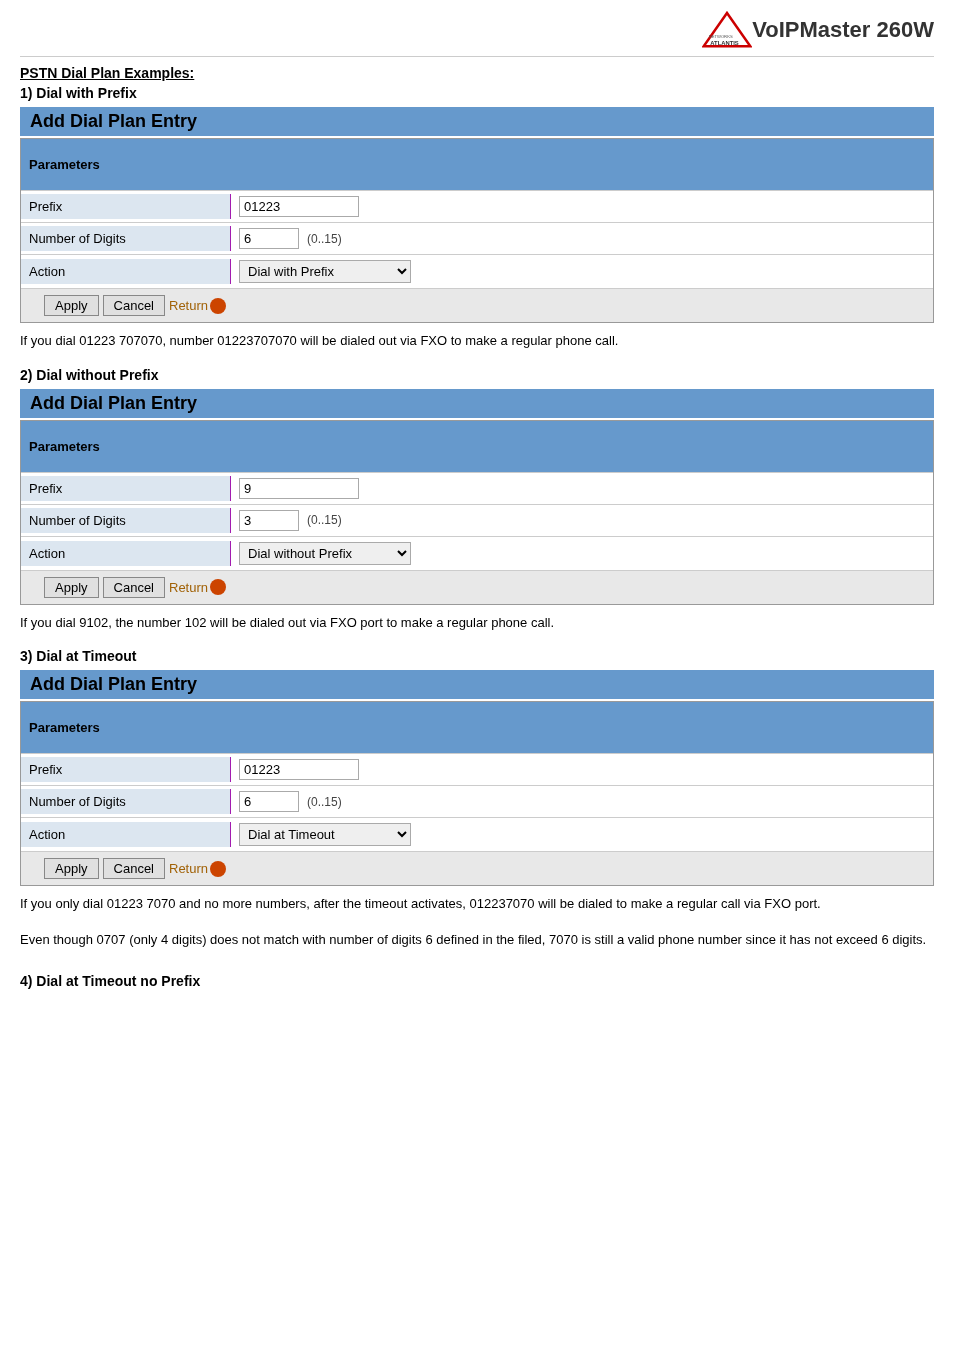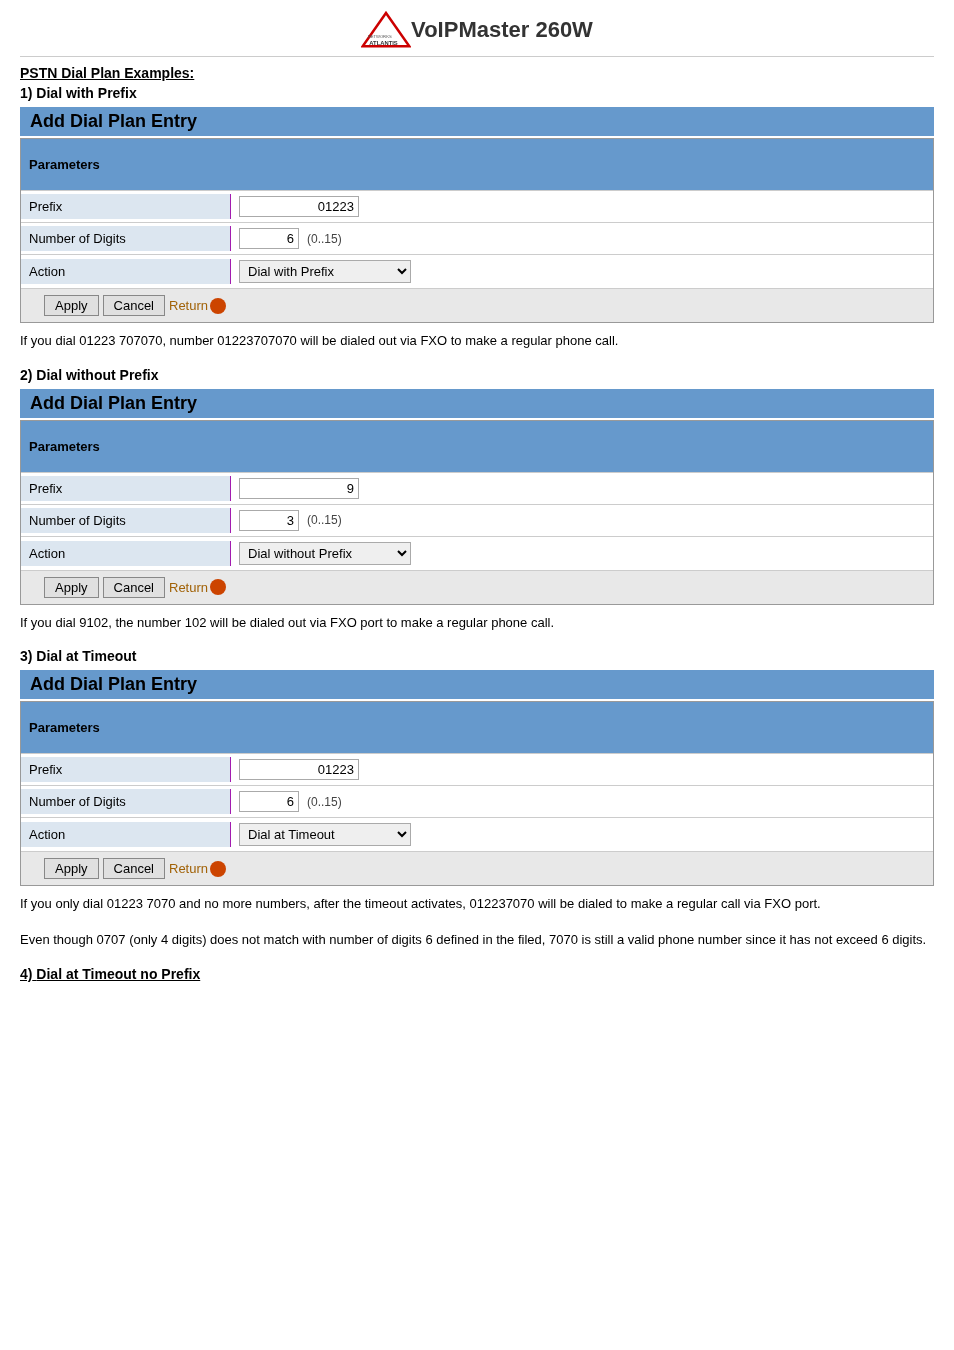--- a/index.html
+++ b/index.html
@@ -7,21 +7,21 @@
       font-family: Arial, sans-serif;
       font-size: 13px;
       background: #fff;
       color: #000;
       width: 954px;
       padding: 10px 20px 30px 20px;
     }
 
     .header {
       display: flex;
-      justify-content: center;
+      justify-content: flex-end;
       align-items: center;
       padding-bottom: 6px;
     }
 
     .logo {
       display: flex;
       align-items: center;
     }
 
     .logo-icon {
@@ -94,21 +94,20 @@
       align-items: center;
       gap: 8px;
       flex: 1;
     }
 
     .param-value input[type="text"] {
       width: 120px;
       border: 1px solid #aaa;
       padding: 2px 4px;
       font-size: 13px;
-      text-align: right;
     }
 
     .param-value select {
       border: 1px solid #aaa;
       padding: 2px 4px;
       font-size: 13px;
     }
 
     .hint-text {
       color: #444;
@@ -301,17 +300,17 @@
       <span class="return-link">
         <span>Return</span>
           <span class="return-circle"></span>
       </span>
     </div>
   </div>
   <p class="description-text">If you only dial 01223 7070 and no more numbers, after the timeout activates, 012237070 will be dialed to make a regular call via FXO port.</p>
   <p class="description-text">Even though 0707 (only 4 digits) does not match with number of digits 6 defined in the filed, 7070 is still a valid phone number since it has not exceed 6 digits.</p>
 </div>
 
-<div class="section-block" style="margin-top: 17px; text-decoration: underline;">
+<div class="section-block" style="margin-top: 24px;">
   <div class="section-heading">
     <span>4)</span>&nbsp;<span>Dial at Timeout no Prefix</span>
   </div>
 </div>
 
 </body></html>

